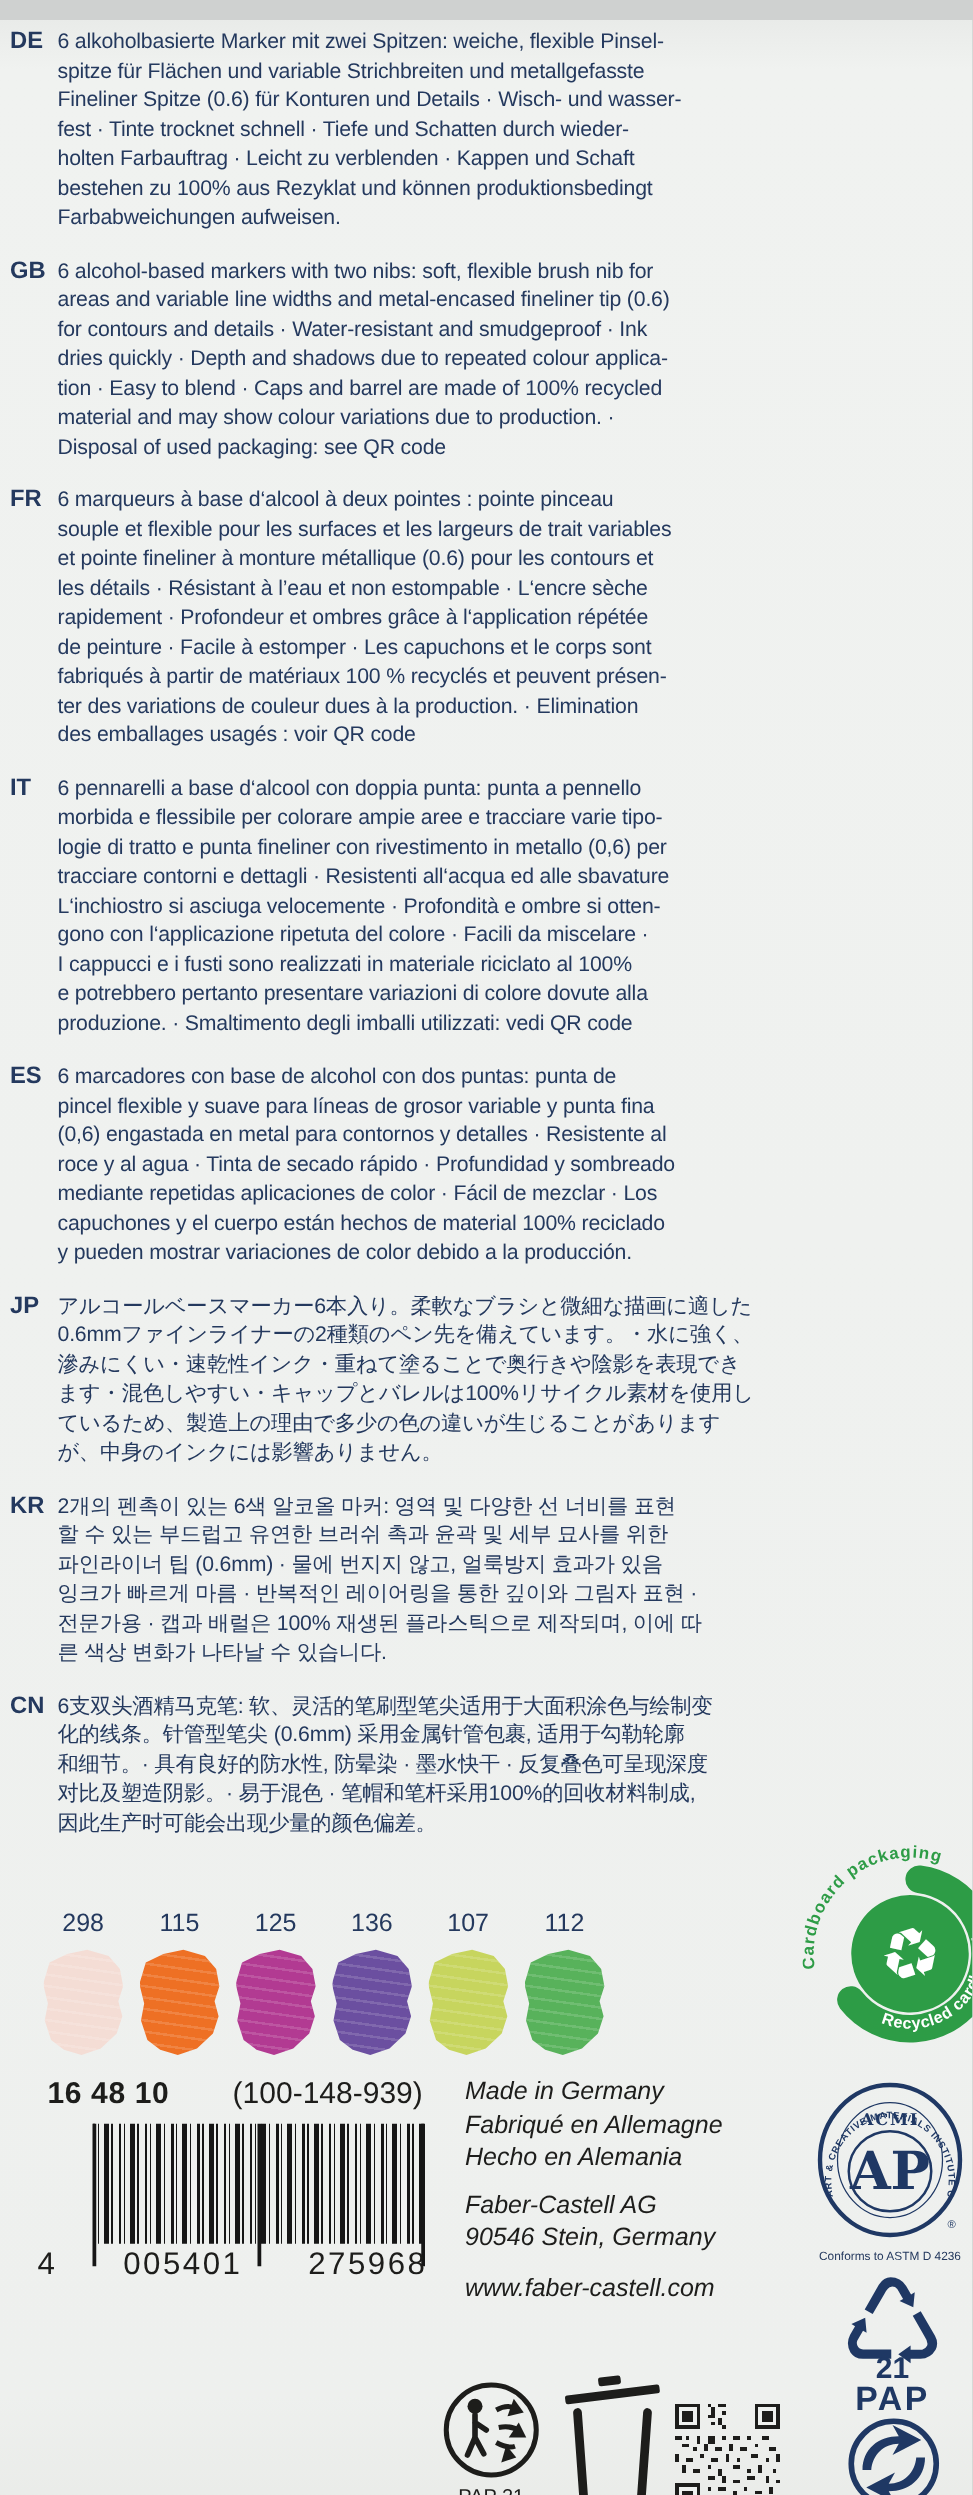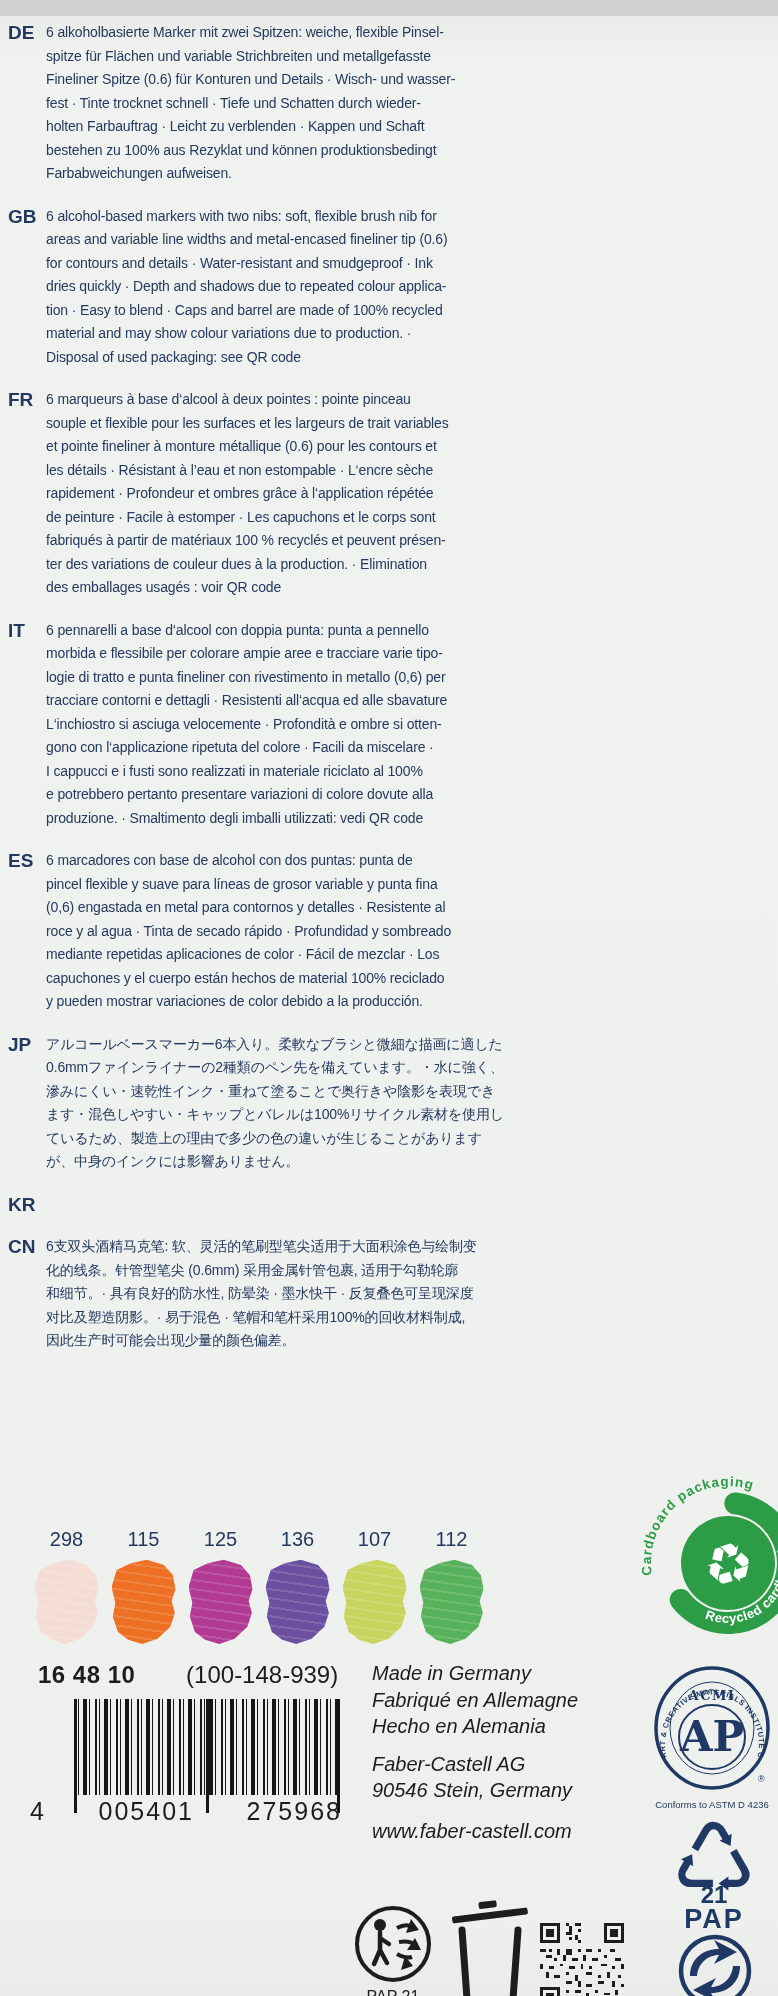--- a/index.html
+++ b/index.html
@@ -3,21 +3,21 @@
 <meta charset="utf-8">
 <style>
   html,body{margin:0;padding:0;background:#cfd1d0;}
   .page{position:relative;width:778px;height:1996px;overflow:hidden;margin:16px auto;
         background:linear-gradient(180deg,#e9ebe9 0,#f0f2f0 40px,#eef0ee 1900px,#e9ebe8 100%);
         font-family:"Liberation Sans","DejaVu Sans",sans-serif;color:#24395e;}
   
   .sections{position:absolute;top:5px;left:8px;right:14px;}
   .lang{display:flex;margin-bottom:19px;}
   .lang-code{flex:none;width:38px;font-weight:bold;font-size:19px;line-height:23.5px;}
-  .lang-text{font-size:14px;line-height:23.5px;white-space:pre-line;letter-spacing:-0.15px;}
+  .lang-text{font-size:17px;line-height:23.5px;white-space:pre-line;letter-spacing:-0.15px;}
   
   .swatch-row{position:absolute;top:1512px;left:28px;display:flex;}
   .swatch-cell{width:77px;text-align:center;}
   .swatch-num{font-size:20px;font-weight:500;color:#24395e;margin-bottom:7px;}
   .swatch-blob{width:64px;height:86px;margin:0 auto;
      clip-path:polygon(8% 14%,30% 6%,55% 2%,82% 8%,96% 20%,100% 36%,94% 50%,99% 64%,92% 80%,72% 94%,48% 100%,26% 95%,10% 86%,2% 68%,6% 52%,0% 34%);
      background-image:repeating-linear-gradient(8deg,rgba(255,255,255,.14) 0 2px,transparent 2px 9px);}
   
   .article-row{position:absolute;top:1645px;left:38px;font-size:24px;color:#1d1d1b;}
   .article-no{font-weight:bold;letter-spacing:.5px;}
@@ -113,20 +113,26 @@
       <div class="lang-code">JP</div>
       <div class="lang-text">アルコールベースマーカー6本入り。柔軟なブラシと微細な描画に適した
 0.6mmファインライナーの2種類のペン先を備えています。・水に強く、
 滲みにくい・速乾性インク・重ねて塗ることで奥行きや陰影を表現でき
 ます・混色しやすい・キャップとバレルは100%リサイクル素材を使用し
 ているため、製造上の理由で多少の色の違いが生じることがあります
 が、中身のインクには影響ありません。</div>
     </div>
     <div class="lang">
       <div class="lang-code">KR</div>
+      <div class="lang-text">2개의 펜촉이 있는 6색 알코올 마커: 영역 및 다양한 선 너비를 표현
+할 수 있는 부드럽고 유연한 브러쉬 촉과 윤곽 및 세부 묘사를 위한
+파인라이너 팁 (0.6mm) · 물에 번지지 않고, 얼룩방지 효과가 있음
+잉크가 빠르게 마름 · 반복적인 레이어링을 통한 깊이와 그림자 표현 ·
+전문가용 · 캡과 배럴은 100% 재생된 플라스틱으로 제작되며, 이에 따
+른 색상 변화가 나타날 수 있습니다.</div>
     </div>
     <div class="lang">
       <div class="lang-code">CN</div>
       <div class="lang-text">6支双头酒精马克笔: 软、灵活的笔刷型笔尖适用于大面积涂色与绘制变
 化的线条。针管型笔尖 (0.6mm) 采用金属针管包裹, 适用于勾勒轮廓
 和细节。· 具有良好的防水性, 防晕染 · 墨水快干 · 反复叠色可呈现深度
 对比及塑造阴影。· 易于混色 · 笔帽和笔杆采用100%的回收材料制成,
 因此生产时可能会出现少量的颜色偏差。</div>
     </div>
   </div>

